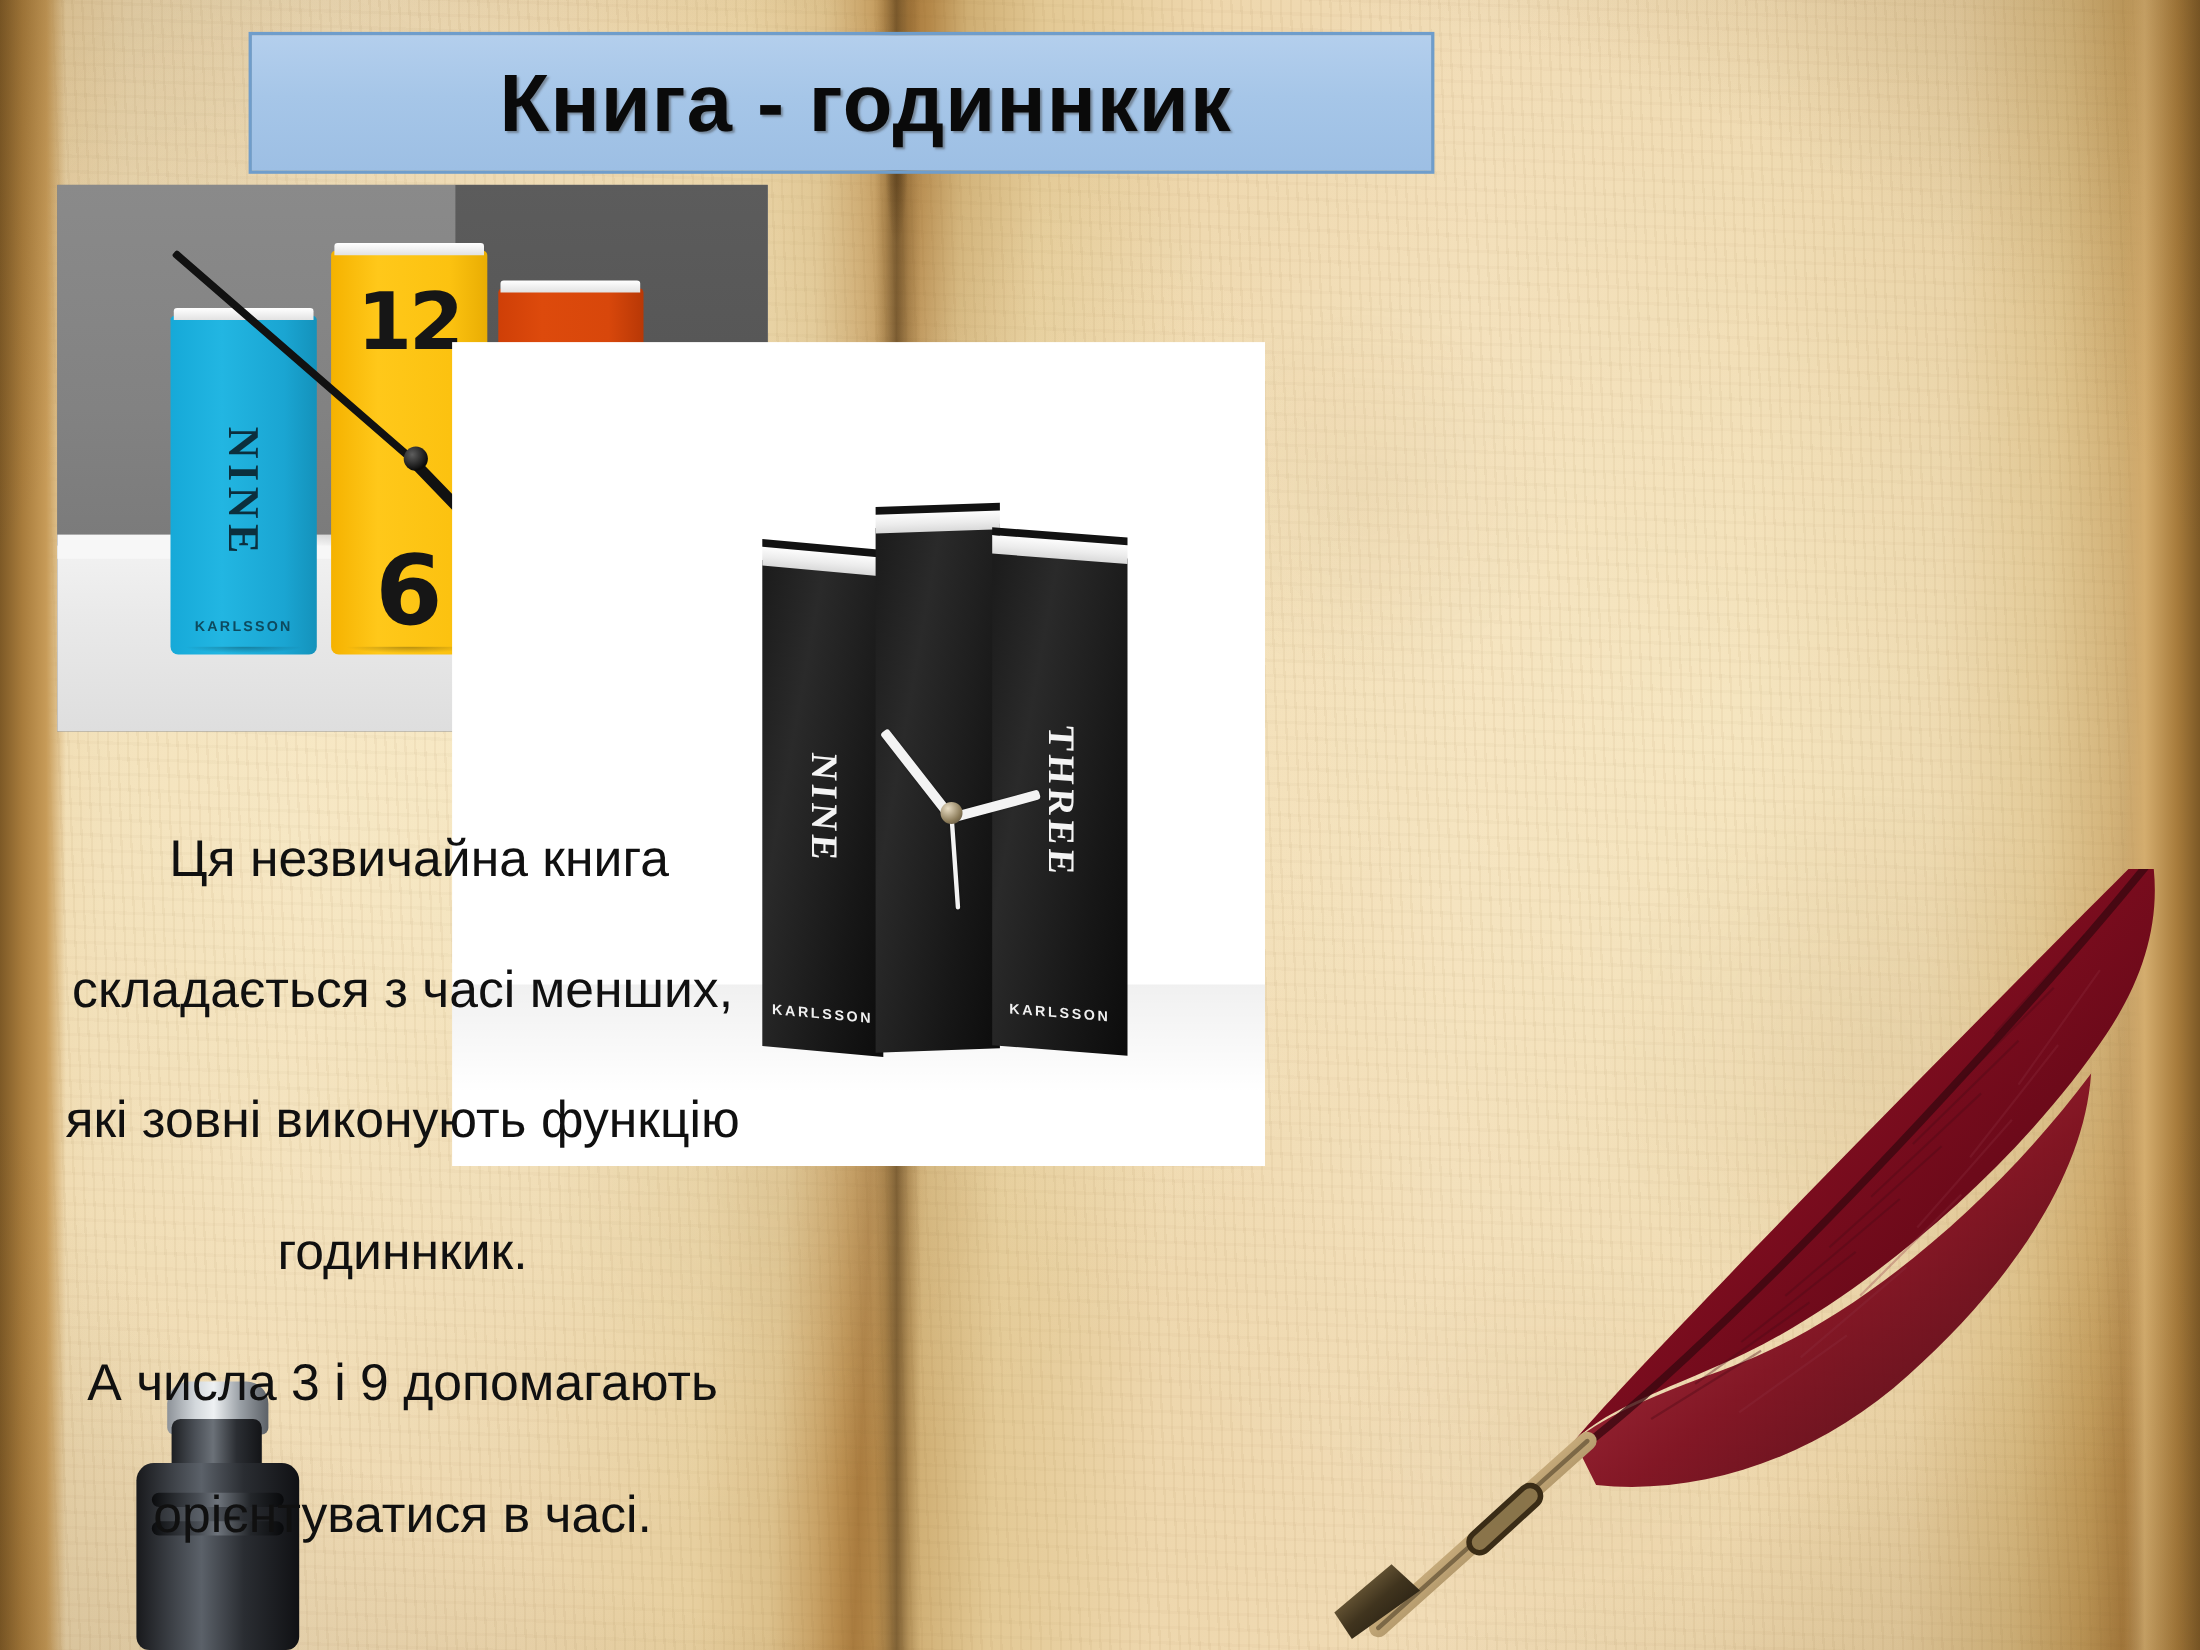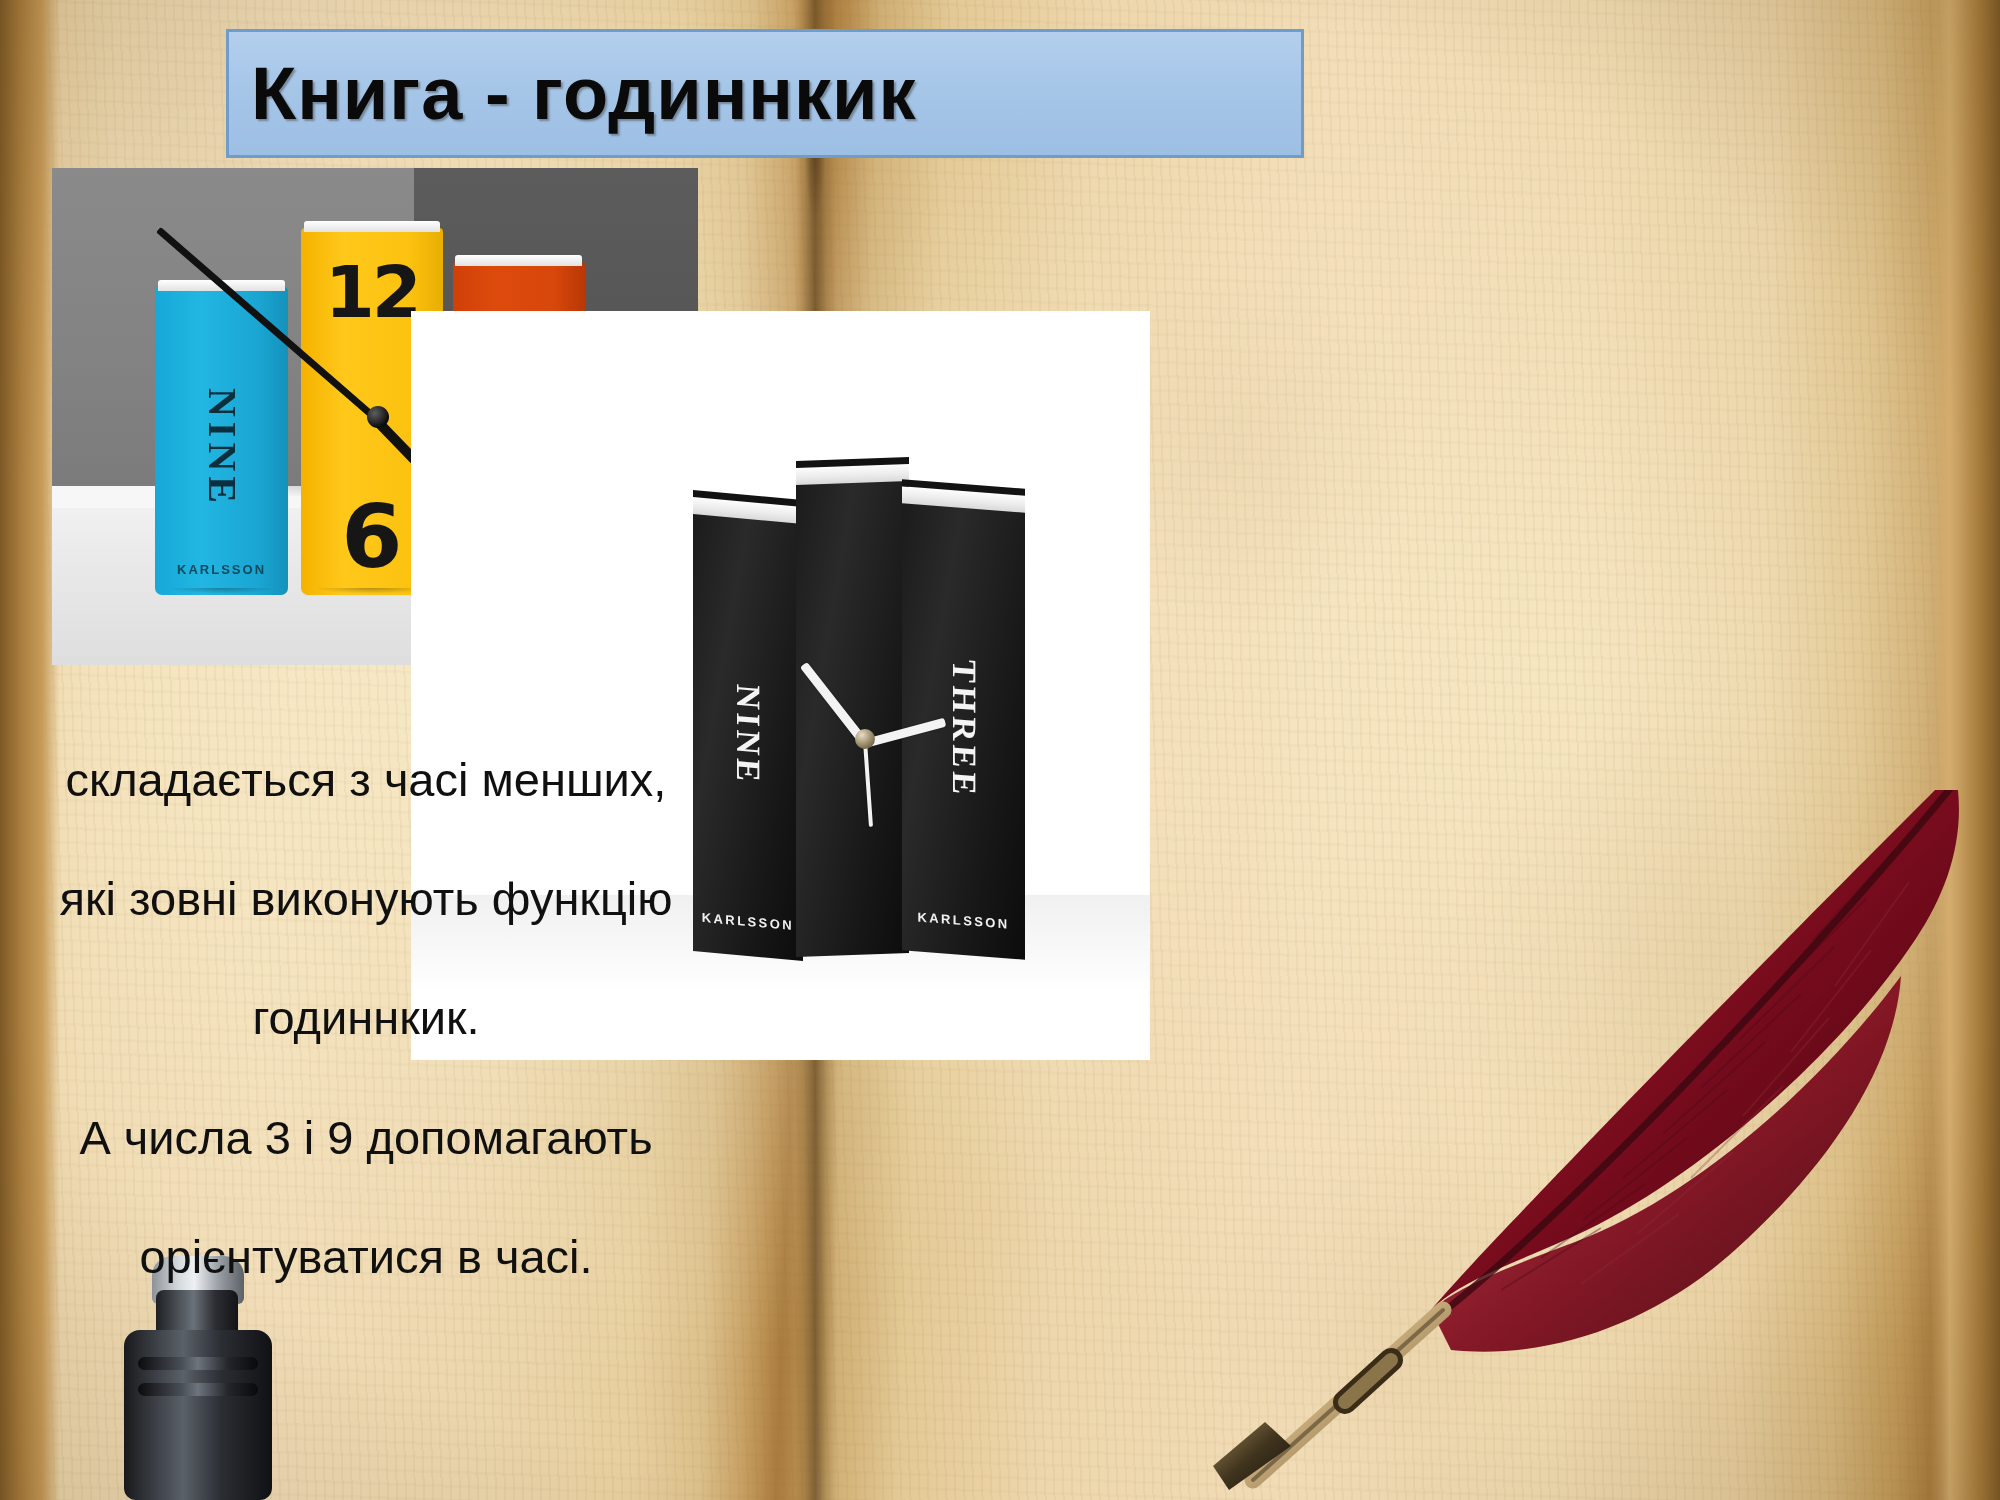--- a/index.html
+++ b/index.html
@@ -72,21 +72,21 @@
   
   .title-box {
     position: absolute;
     left: 226px; top: 29px;
     width: 1078px; height: 129px;
     background: linear-gradient(180deg, #b4cfed 0%, #a6c6e8 45%, #9dbfe4 100%);
     border: 3px solid #6f9dcb;
     box-sizing: border-box;
     display: flex;
     align-items: center;
-    justify-content: flex-start;
+    justify-content: center;
   }
   .title-text {
     font-size: 74px;
     font-weight: bold;
     color: #0a0a0a;
     letter-spacing: 1px;
     text-shadow: 2px 2px 2px rgba(60,60,60,.45);
     white-space: nowrap;
     transform: translateX(22px);
   }
@@ -279,20 +279,21 @@
       </div>
 
       <div class="bk-hand bk-hand-min"></div>
       <div class="bk-hand bk-hand-hr"></div>
       <div class="bk-hand bk-hand-sec"></div>
       <div class="bk-pivot"></div>
     </div>
   </div>
 
   <div class="body-text">
+    <span class="ln l1">Ця незвичайна книга</span>
     <span class="ln">складається з часі менших,</span>
     <span class="ln">які зовні виконують функцію</span>
     <span class="ln">годиннкик.</span>
     <span class="ln">А числа 3 і 9 допомагають</span>
     <span class="ln">орієнтуватися в часі.</span>
   </div>
 
   <svg class="quill" viewBox="0 0 800 700">
     <defs>
       <linearGradient id="featherG" x1="0" y1="0" x2="1" y2="1">

